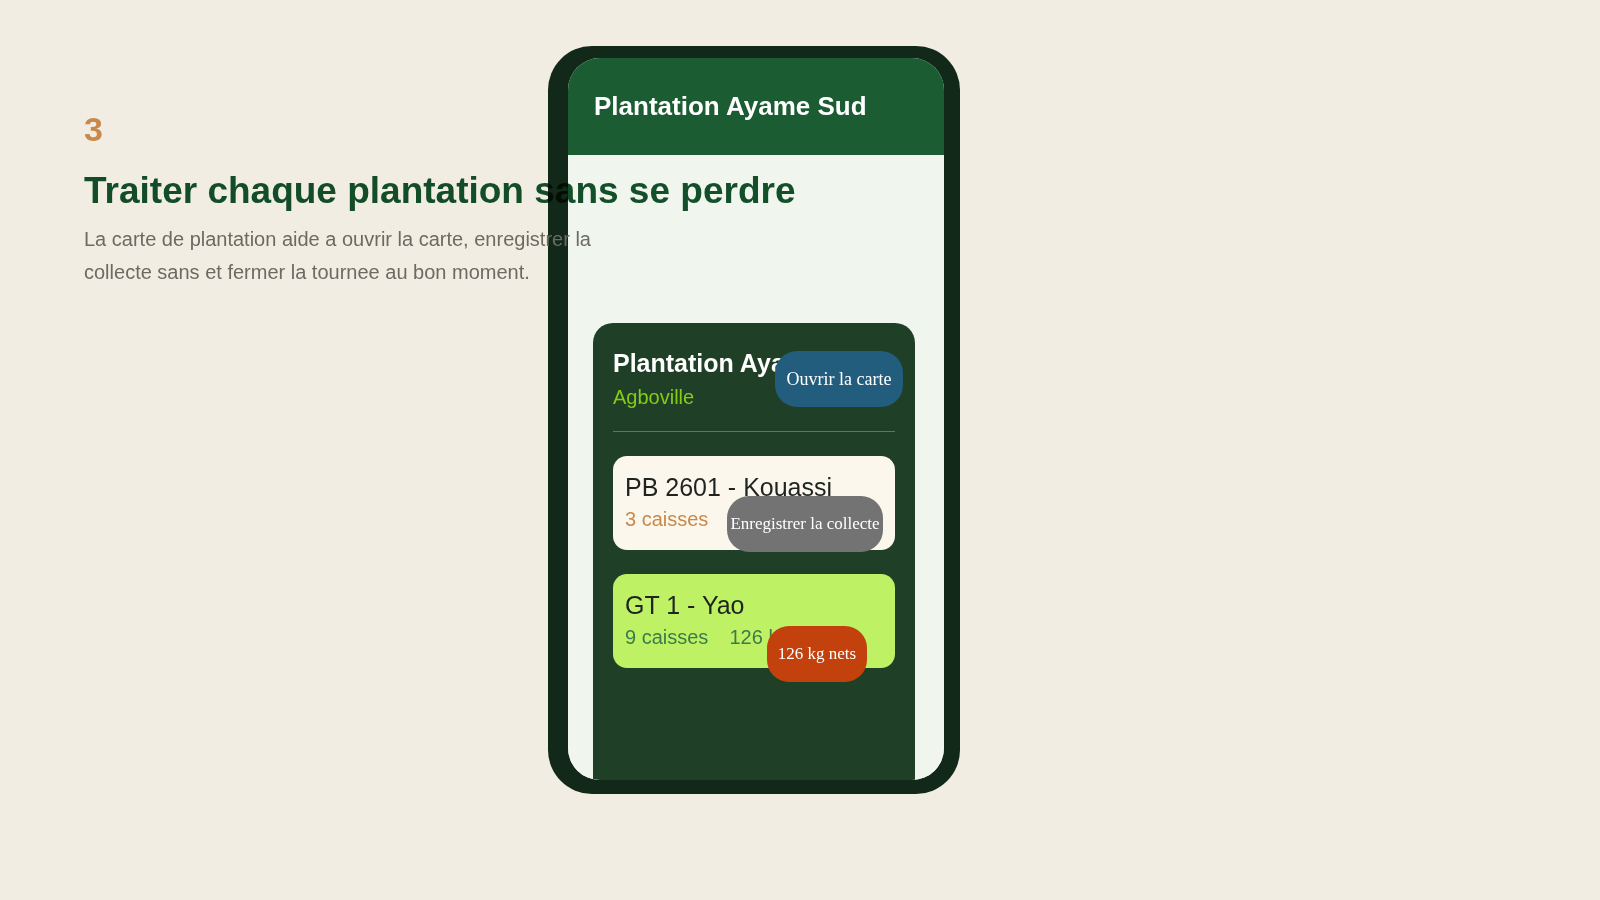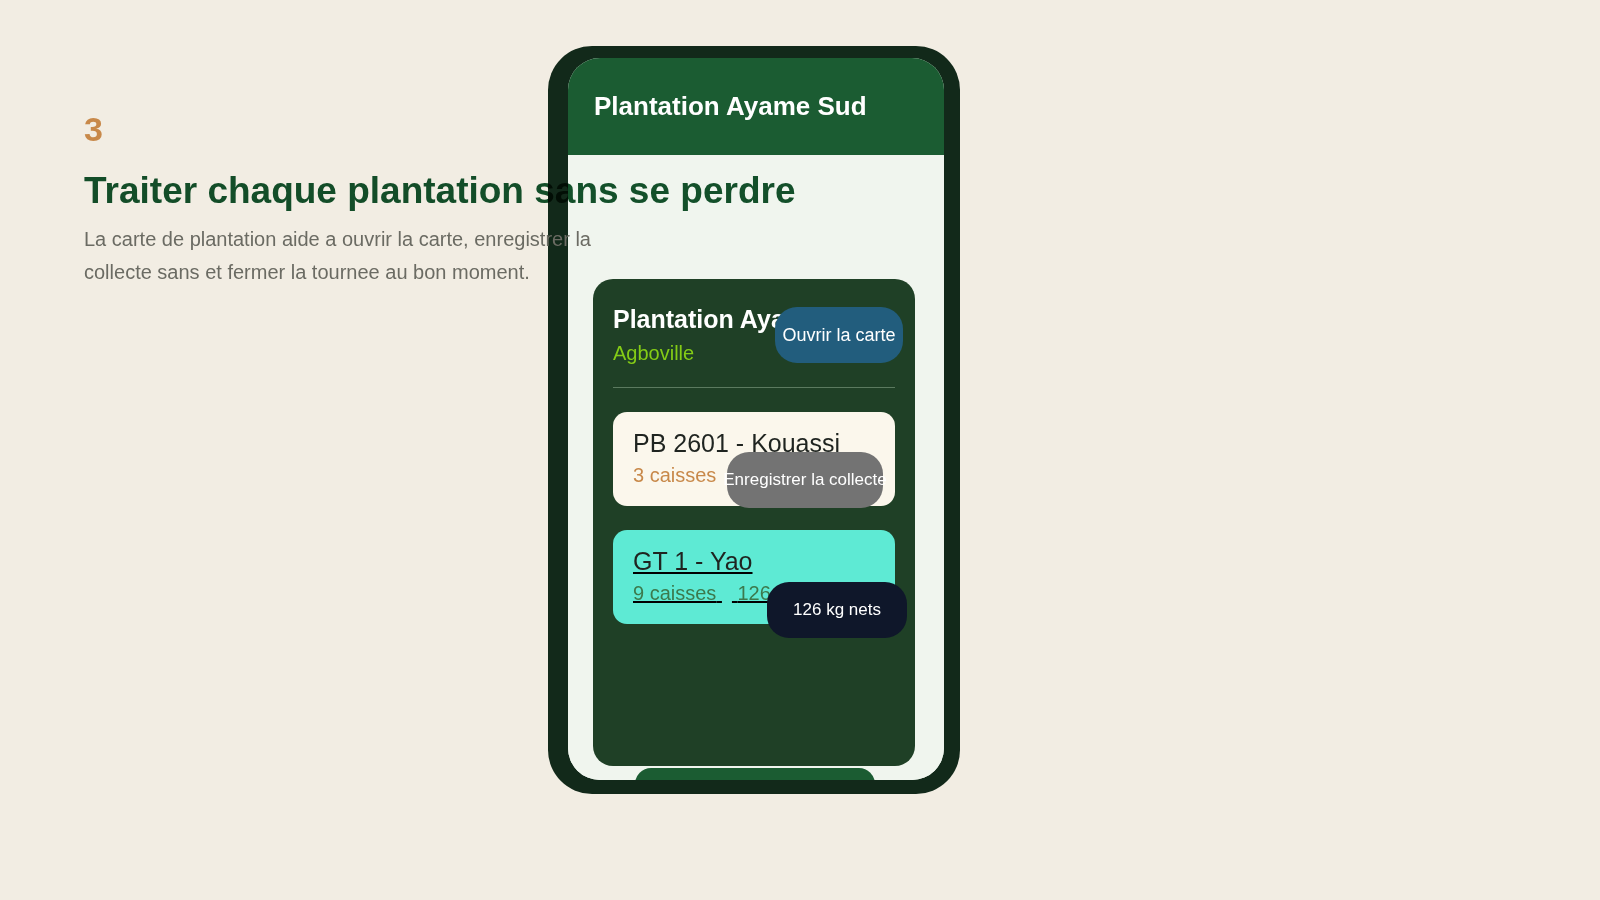--- a/index.html
+++ b/index.html
@@ -63,20 +63,21 @@
     left: 568px;
     top: 58px;
     width: 376px;
     height: 722px;
     background: #f0f5ee;
     border-radius: 32px;
     overflow: hidden;
     z-index: 4;
     display: flex;
     flex-direction: column;
+    gap: 44px;
   }
   .app-header {
     background: #1b5c32;
     height: 97px;
     flex: 0 0 97px;
     display: flex;
     align-items: center;
     padding-left: 26px;
     box-sizing: border-box;
   }
@@ -119,30 +120,29 @@
     margin-top: 22px;
     height: 1px;
     background: #5b7a5f;
     width: 100%;
   }
 
   
   .plot-card {
     margin-top: 24px;
     border-radius: 14px;
-    padding: 17px 20px 19px 20px;
+    padding: 17px 20px 19px 12px;
     box-sizing: border-box;
     position: relative;
   }
   .plot-card.cream {
     background: #fbf7ec;
   }
   .plot-card.mint {
-    background: #5eead4;
-    text-decoration: underline;
+    background: #bef264;
   }
   .plot-name {
     font-size: 25px;
     color: #1f2420;
     margin: 0;
     white-space: nowrap;
     overflow: visible;
   }
   .plot-meta {
     font-size: 20px;
@@ -157,20 +157,21 @@
   .pill {
     position: absolute;
     display: flex;
     align-items: center;
     justify-content: center;
     border-radius: 22px;
     color: #ffffff;
     white-space: nowrap;
     box-sizing: border-box;
     z-index: 8;
+    font-family: Liberation Serif, serif;
   }
   .pill-label {
     position: absolute;
     left: 50%;
     transform: translateX(-50%);
     white-space: nowrap;
   }
   .pill-open-map {
     left: 207px;
     top: 152px;
@@ -185,23 +186,23 @@
     top: 297px;
     width: 156px;
     height: 56px;
     background: #737373;
   }
   .pill-save-collect .pill-label { font-size: 17px; }
 
   .pill-net-weight {
     left: 199px;
     top: 427px;
-    width: 140px;
+    width: 100px;
     height: 56px;
-    background: #0f172a;
+    background: #c2410c;
   }
   .pill-net-weight .pill-label { font-size: 17px; }
 
   
   .finish-button {
     position: absolute;
     left: 67px;
     top: 613px;
     width: 240px;
     height: 64px;

